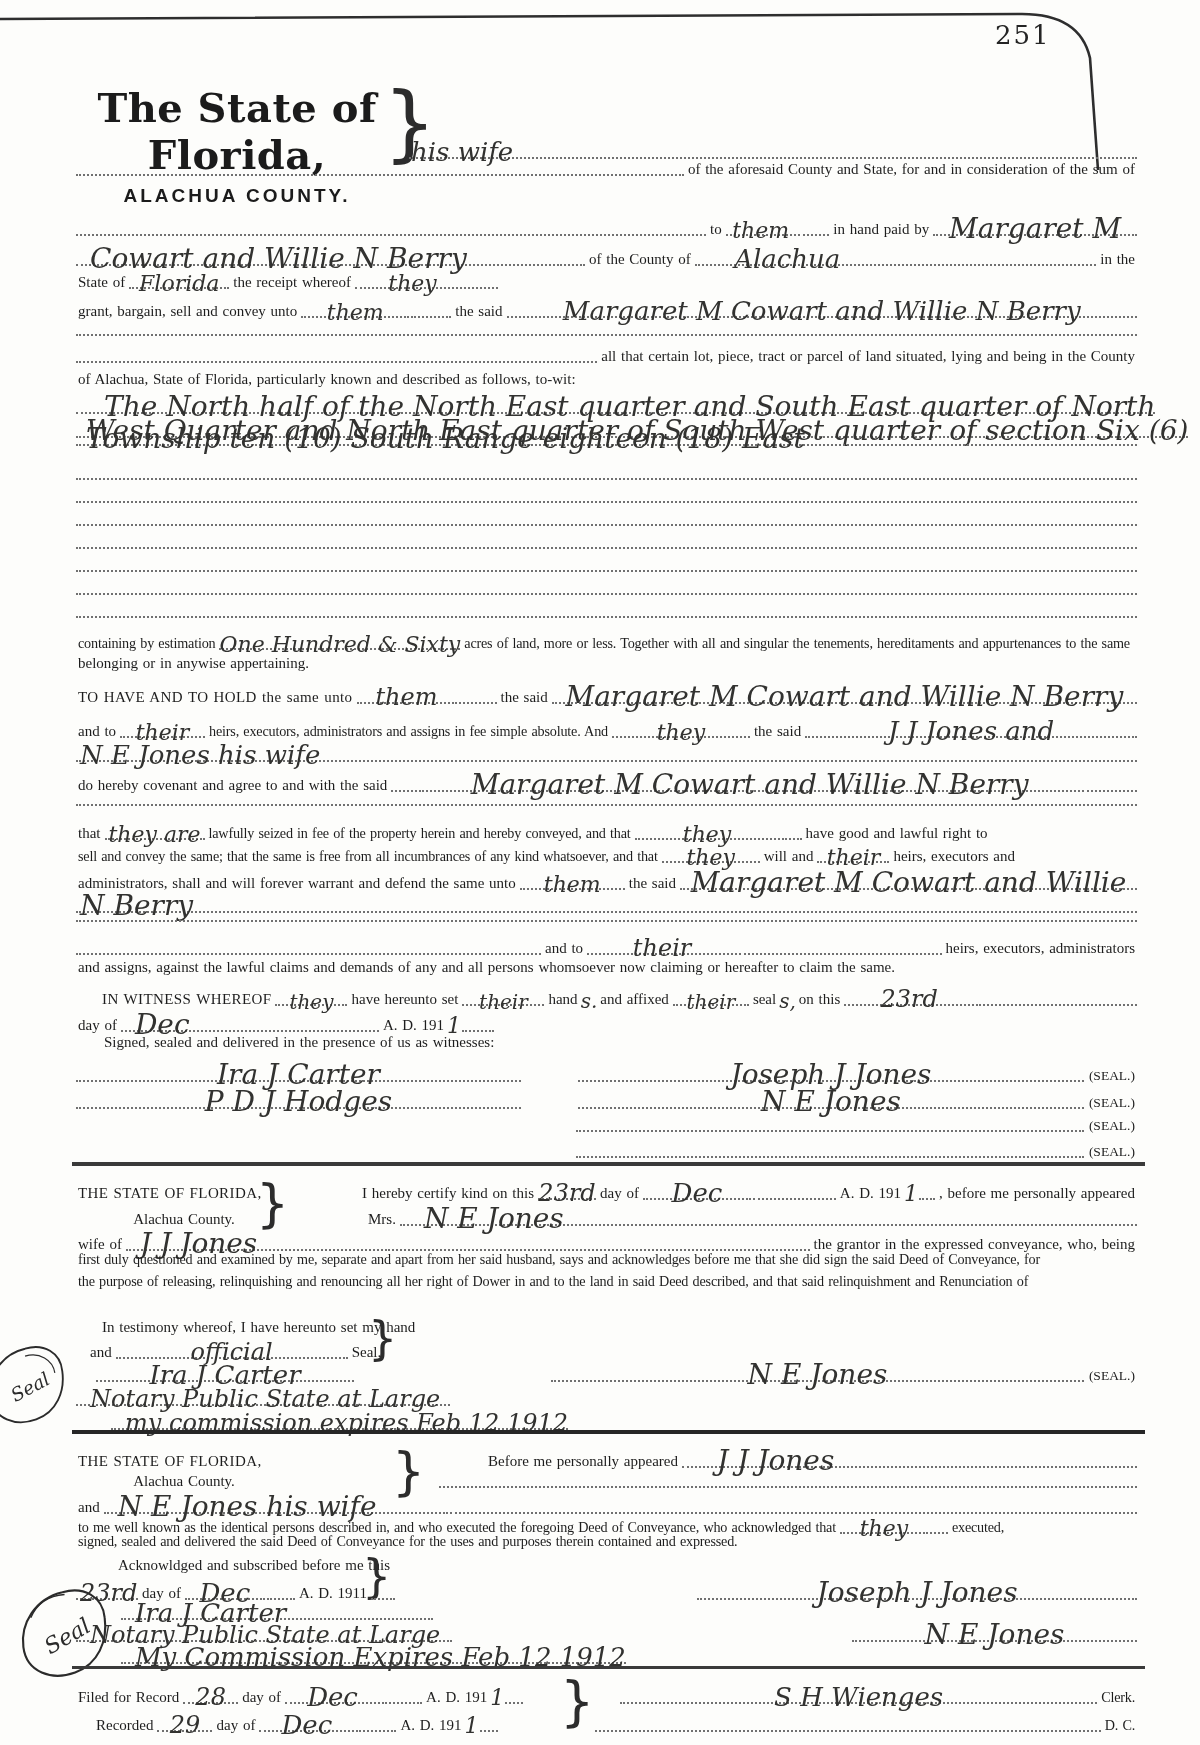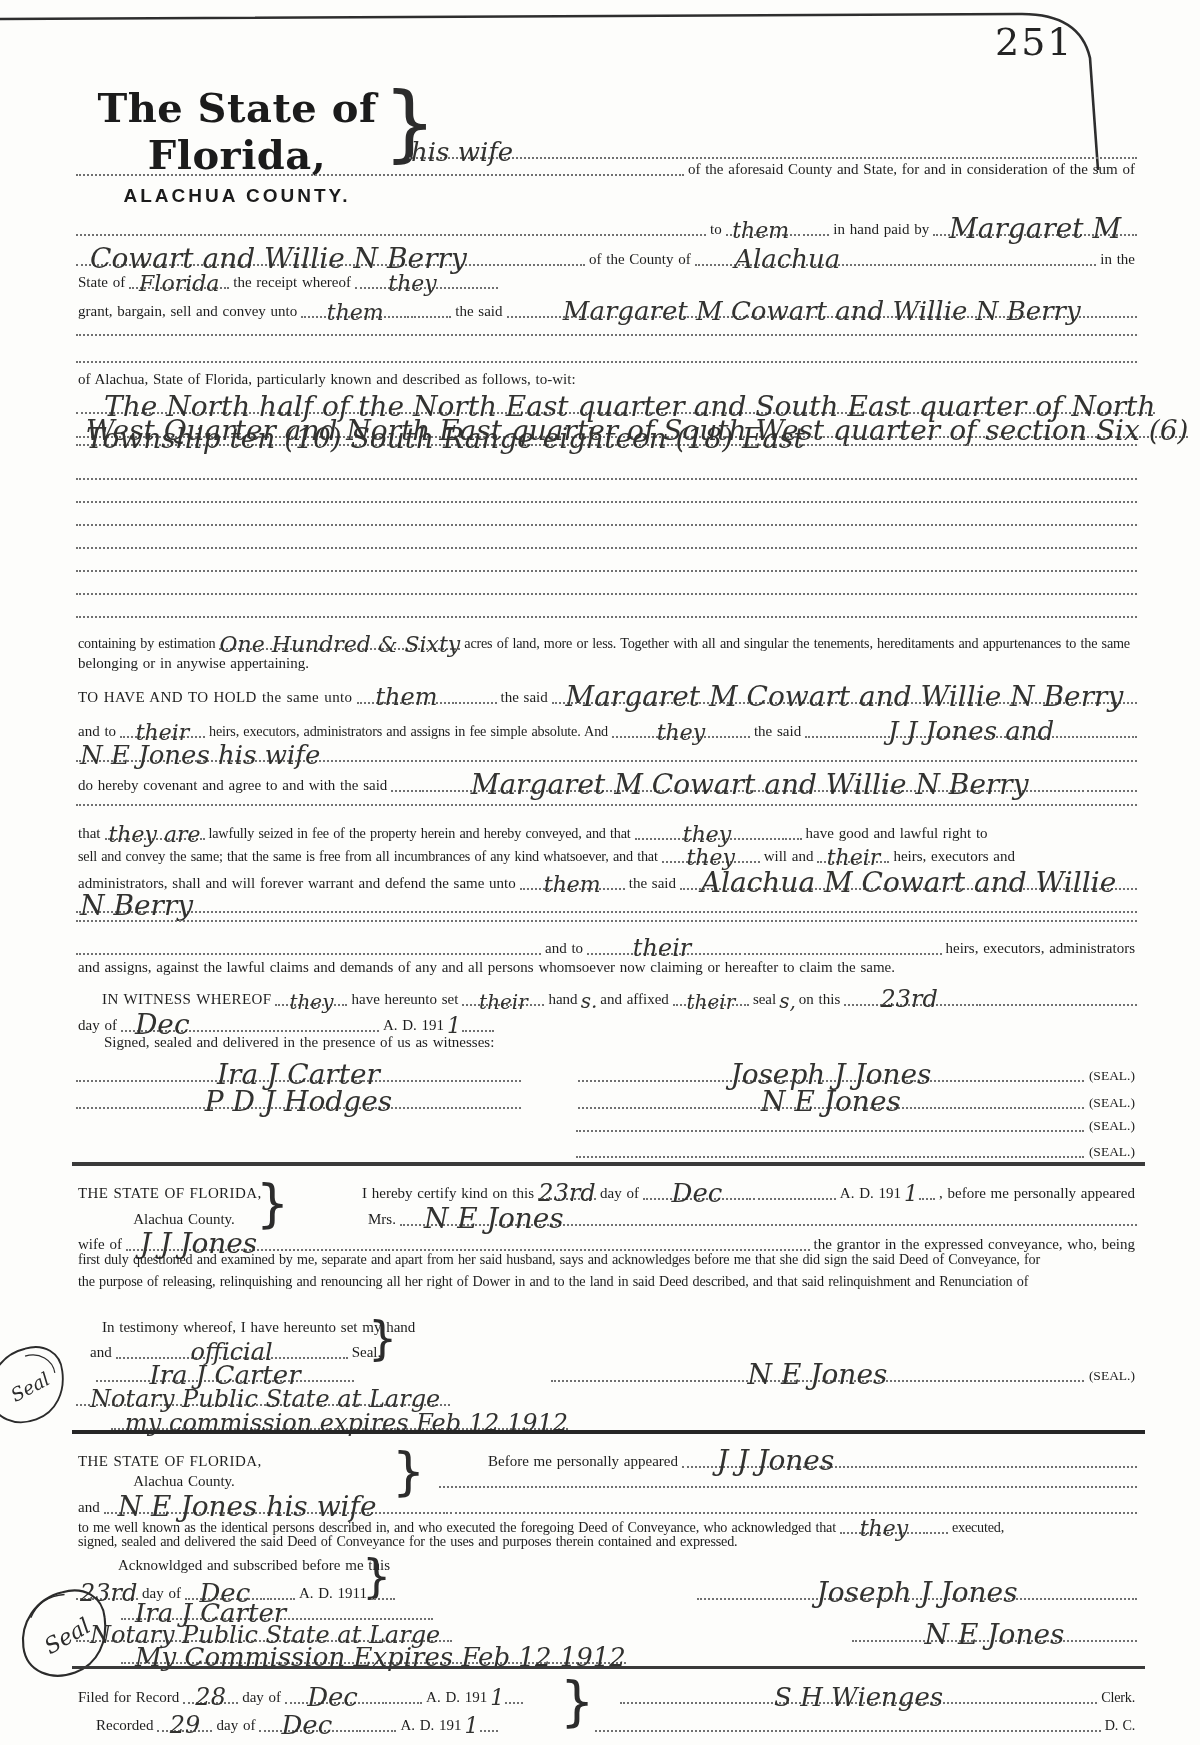--- a/index.html
+++ b/index.html
@@ -15,21 +15,21 @@
   .slot.l{justify-content:flex-start;padding-left:14px;}
   .grow{flex:1 1 auto;}
   .hw{font-family:"DejaVu Serif",serif;font-style:italic;color:#323230;line-height:.9;white-space:nowrap;}
   .slot>.hw{margin-bottom:-7px;}
   .h18{font-size:18px}.h20{font-size:20px}.h22{font-size:22px}.h24{font-size:24px}
   .h26{font-size:26px}.h28{font-size:28px}.h30{font-size:30px}
   .frac{margin-bottom:6px;margin-left:6px;}
   .rule{position:absolute;left:72px;right:55px;background:#3a3a3a;}
   .brace{position:absolute;font-family:"DejaVu Sans",sans-serif;color:#2c2c2c;line-height:.9;font-weight:400;}
   .seal-label{font-size:13.5px;padding-left:4px;}
-  .pnum{position:absolute;font-size:38px;font-family:"DejaVu Serif",serif;color:#242424;letter-spacing:2px;}
+  .pnum{position:absolute;font-size:26px;font-family:"DejaVu Serif",serif;color:#242424;letter-spacing:2px;}
   .mast{position:absolute;left:78px;top:84px;width:318px;text-align:center;}
   .t1{font-size:40px;font-weight:700;font-family:"DejaVu Serif",serif;letter-spacing:.5px;color:#1b1b1b;}
   .t2{font-size:19px;font-weight:700;font-family:"Liberation Sans",sans-serif;letter-spacing:3px;margin-top:7px;color:#1b1b1b;}
   .sealblob{position:absolute;}
 </style>
 </head>
 <body>
 
 <div class="page">
 
@@ -97,20 +97,21 @@
     <span class="p">the said</span>
     <span class="slot grow">
         <span class="hw h26">Margaret M Cowart and Willie N Berry</span>
       </span>
   </div>
   <div class="row" style="top:322px;height:18px">
       <span class="d"></span>
     </div>
   <div class="row" style="top:345px;height:22px">
       <span class="d"></span>
+      <span class="p">all that certain lot, piece, tract or parcel of land situated, lying and being in the County</span>
     </div>
   <div class="row" style="top:368px;height:22px">
       <span class="p">of Alachua, State of Florida, particularly known and described as follows, to-wit:</span>
       <span style="flex:1"></span>
     </div>
 
   <div class="row" style="top:390px;height:28px">
       <span class="slot grow l" style="padding-left:28px">
         <span class="hw h28">The North half of the North East quarter and South East quarter of North</span>
       </span>
@@ -223,21 +224,21 @@
       </span>
     <span class="p">heirs, executors and</span>
   </div>
   <div class="row" style="top:864px;height:30px">
     <span class="p">administrators, shall and will forever warrant and defend the same unto</span>
     <span class="slot" style="flex:0 0 105px">
         <span class="hw h22">them</span>
       </span>
     <span class="p">the said</span>
     <span class="slot grow">
-        <span class="hw h28">Alachua M Cowart and Willie</span>
+        <span class="hw h28">Margaret M Cowart and Willie</span>
       </span>
   </div>
   <div class="row" style="top:887px;height:30px">
       <span class="slot grow l" style="padding-left:4px">
         <span class="hw h28">N Berry</span>
       </span>
     </div>
   <div class="row" style="top:912px;height:14px">
       <span class="d"></span>
     </div>

